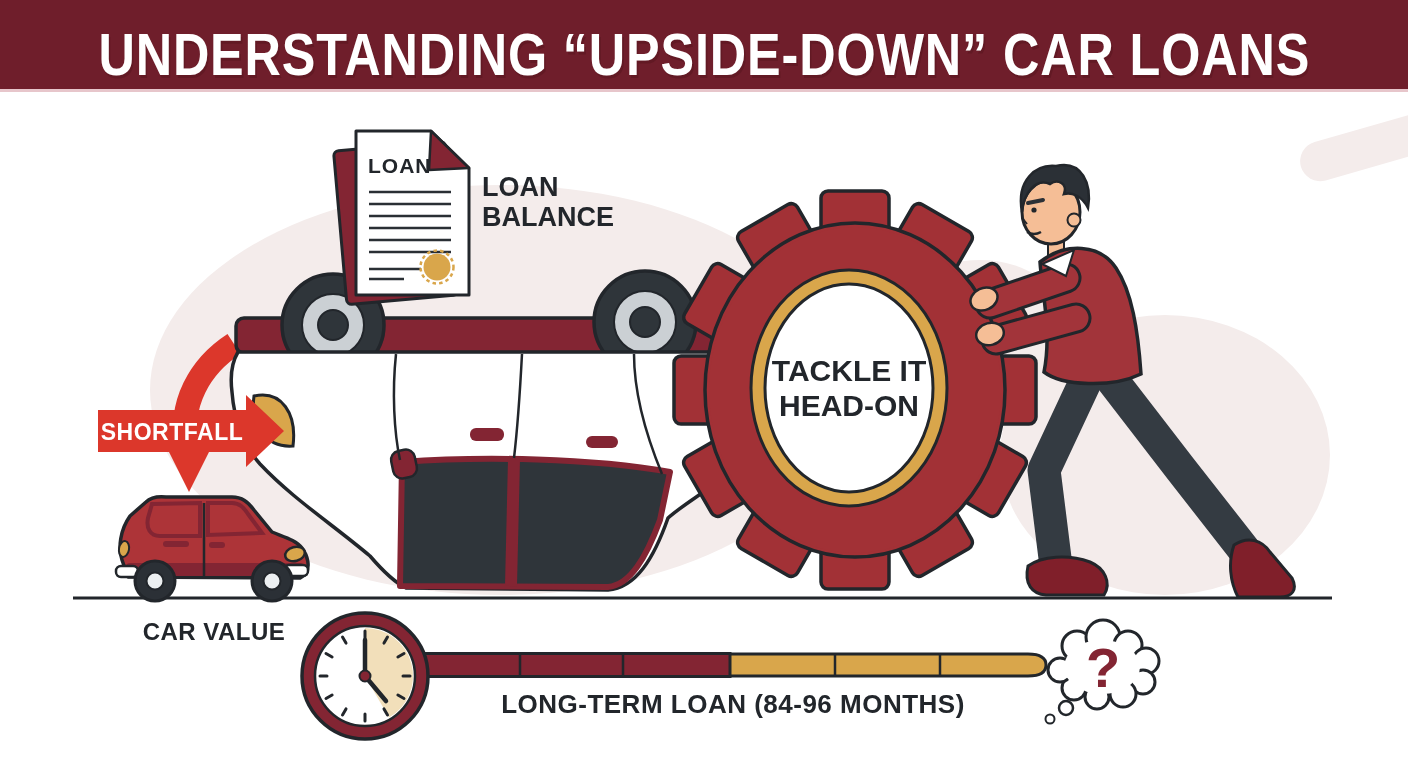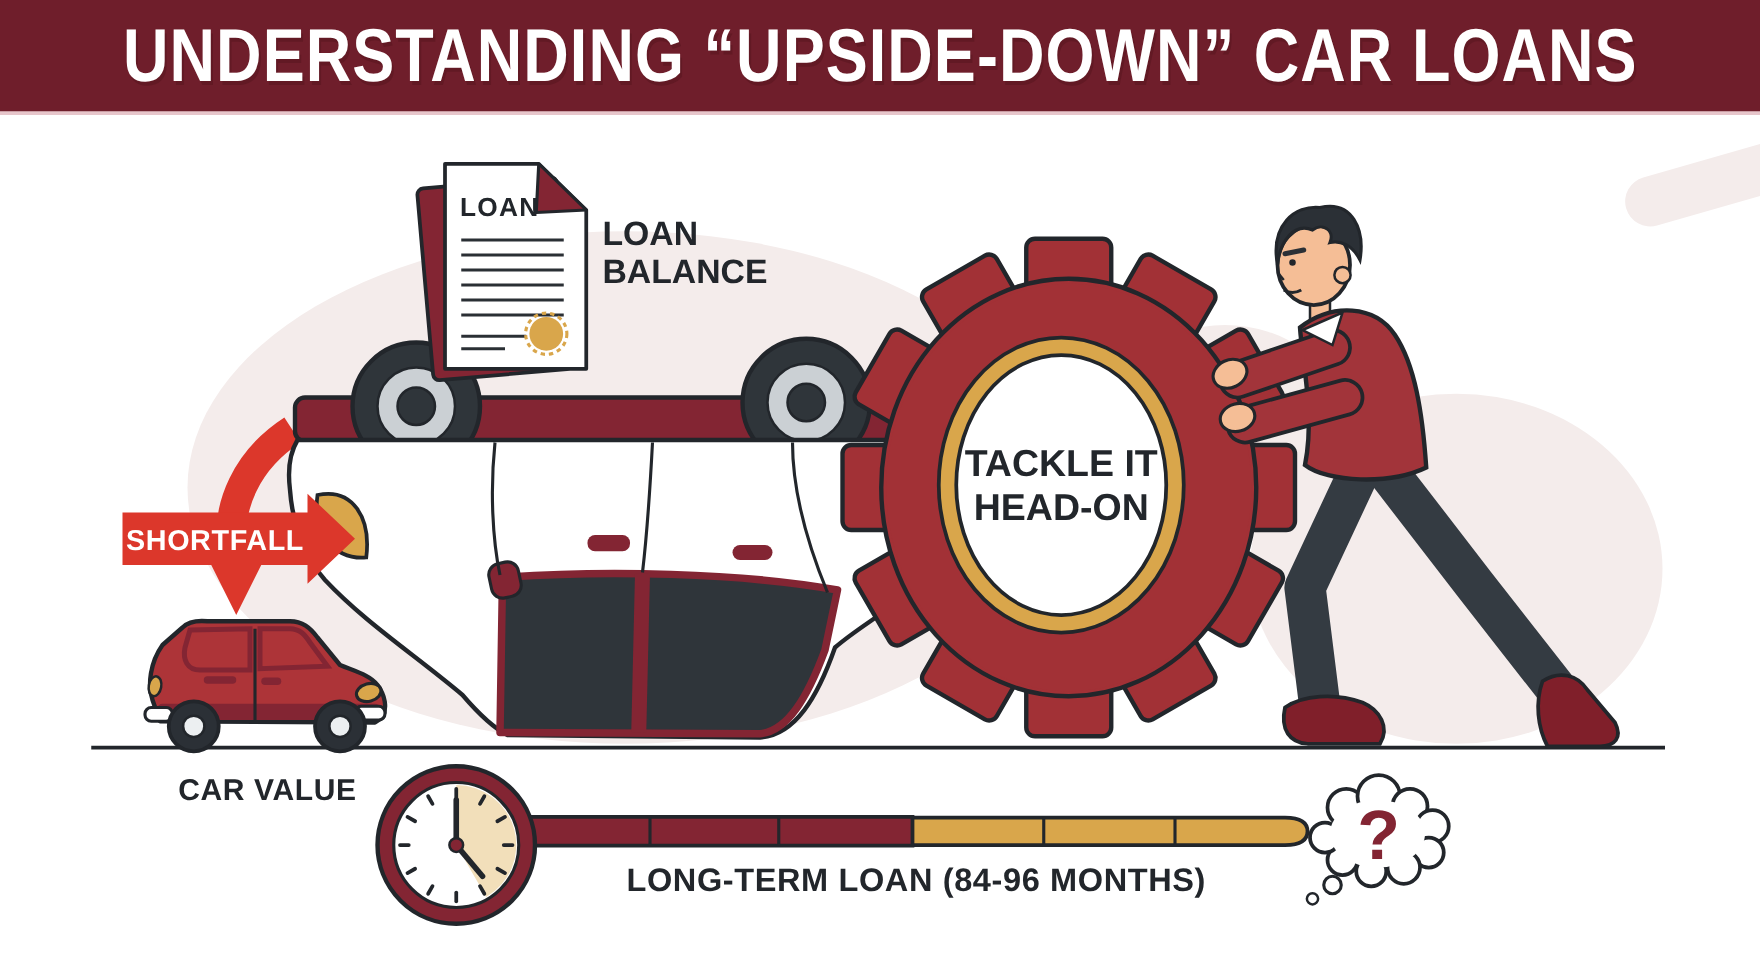--- a/index.html
+++ b/index.html
@@ -1,20 +1,20 @@
 <!DOCTYPE html>
 <html style="--banner: #6F1E2B; --ink: #22262B; --maroon: #832533; --gear_red: #A23136; --bright_red: #DC372B; --car_red: #AD3438; --gold: #D9A64B; --beige: #F2DFBA; --blob: #F4ECEB; --wheel_dark: #2F353A; --wheel_light: #CBD0D4; --pants: #343B42; --sweater: #A2343A; --shoe: #801F2A; --skin: #F5BE96; --hair: #2B3036;"><head>
 <meta charset="utf-8">
 <style>
   html,body{margin:0;padding:0;background:#fff;}
   body{width:1408px;height:768px;position:relative;overflow:hidden;
        font-family:"Liberation Sans",sans-serif;}
   .banner{position:absolute;left:0;top:0;width:1408px;height:89px;
           background:var(--banner,#6F1E2B);border-bottom:3px solid #E7C6CB;
-          display:flex;align-items:center;justify-content:center;}
+          display:flex;align-items:flex-end;justify-content:center;}
   .banner h1{margin:0;color:#fff;font-size:60px;font-weight:700;letter-spacing:1px;
              white-space:nowrap;transform:scaleX(.84);
              text-shadow:2px 3px 0 rgba(60,10,15,.25);}
   svg{position:absolute;left:0;top:0;}
   .lbl{font-family:"Liberation Sans",sans-serif;font-weight:700;fill:var(--ink,#22262B);}
   .white-lbl{font-family:"Liberation Sans",sans-serif;font-weight:700;fill:#fff;}
 </style>
 </head>
 <body>
 

